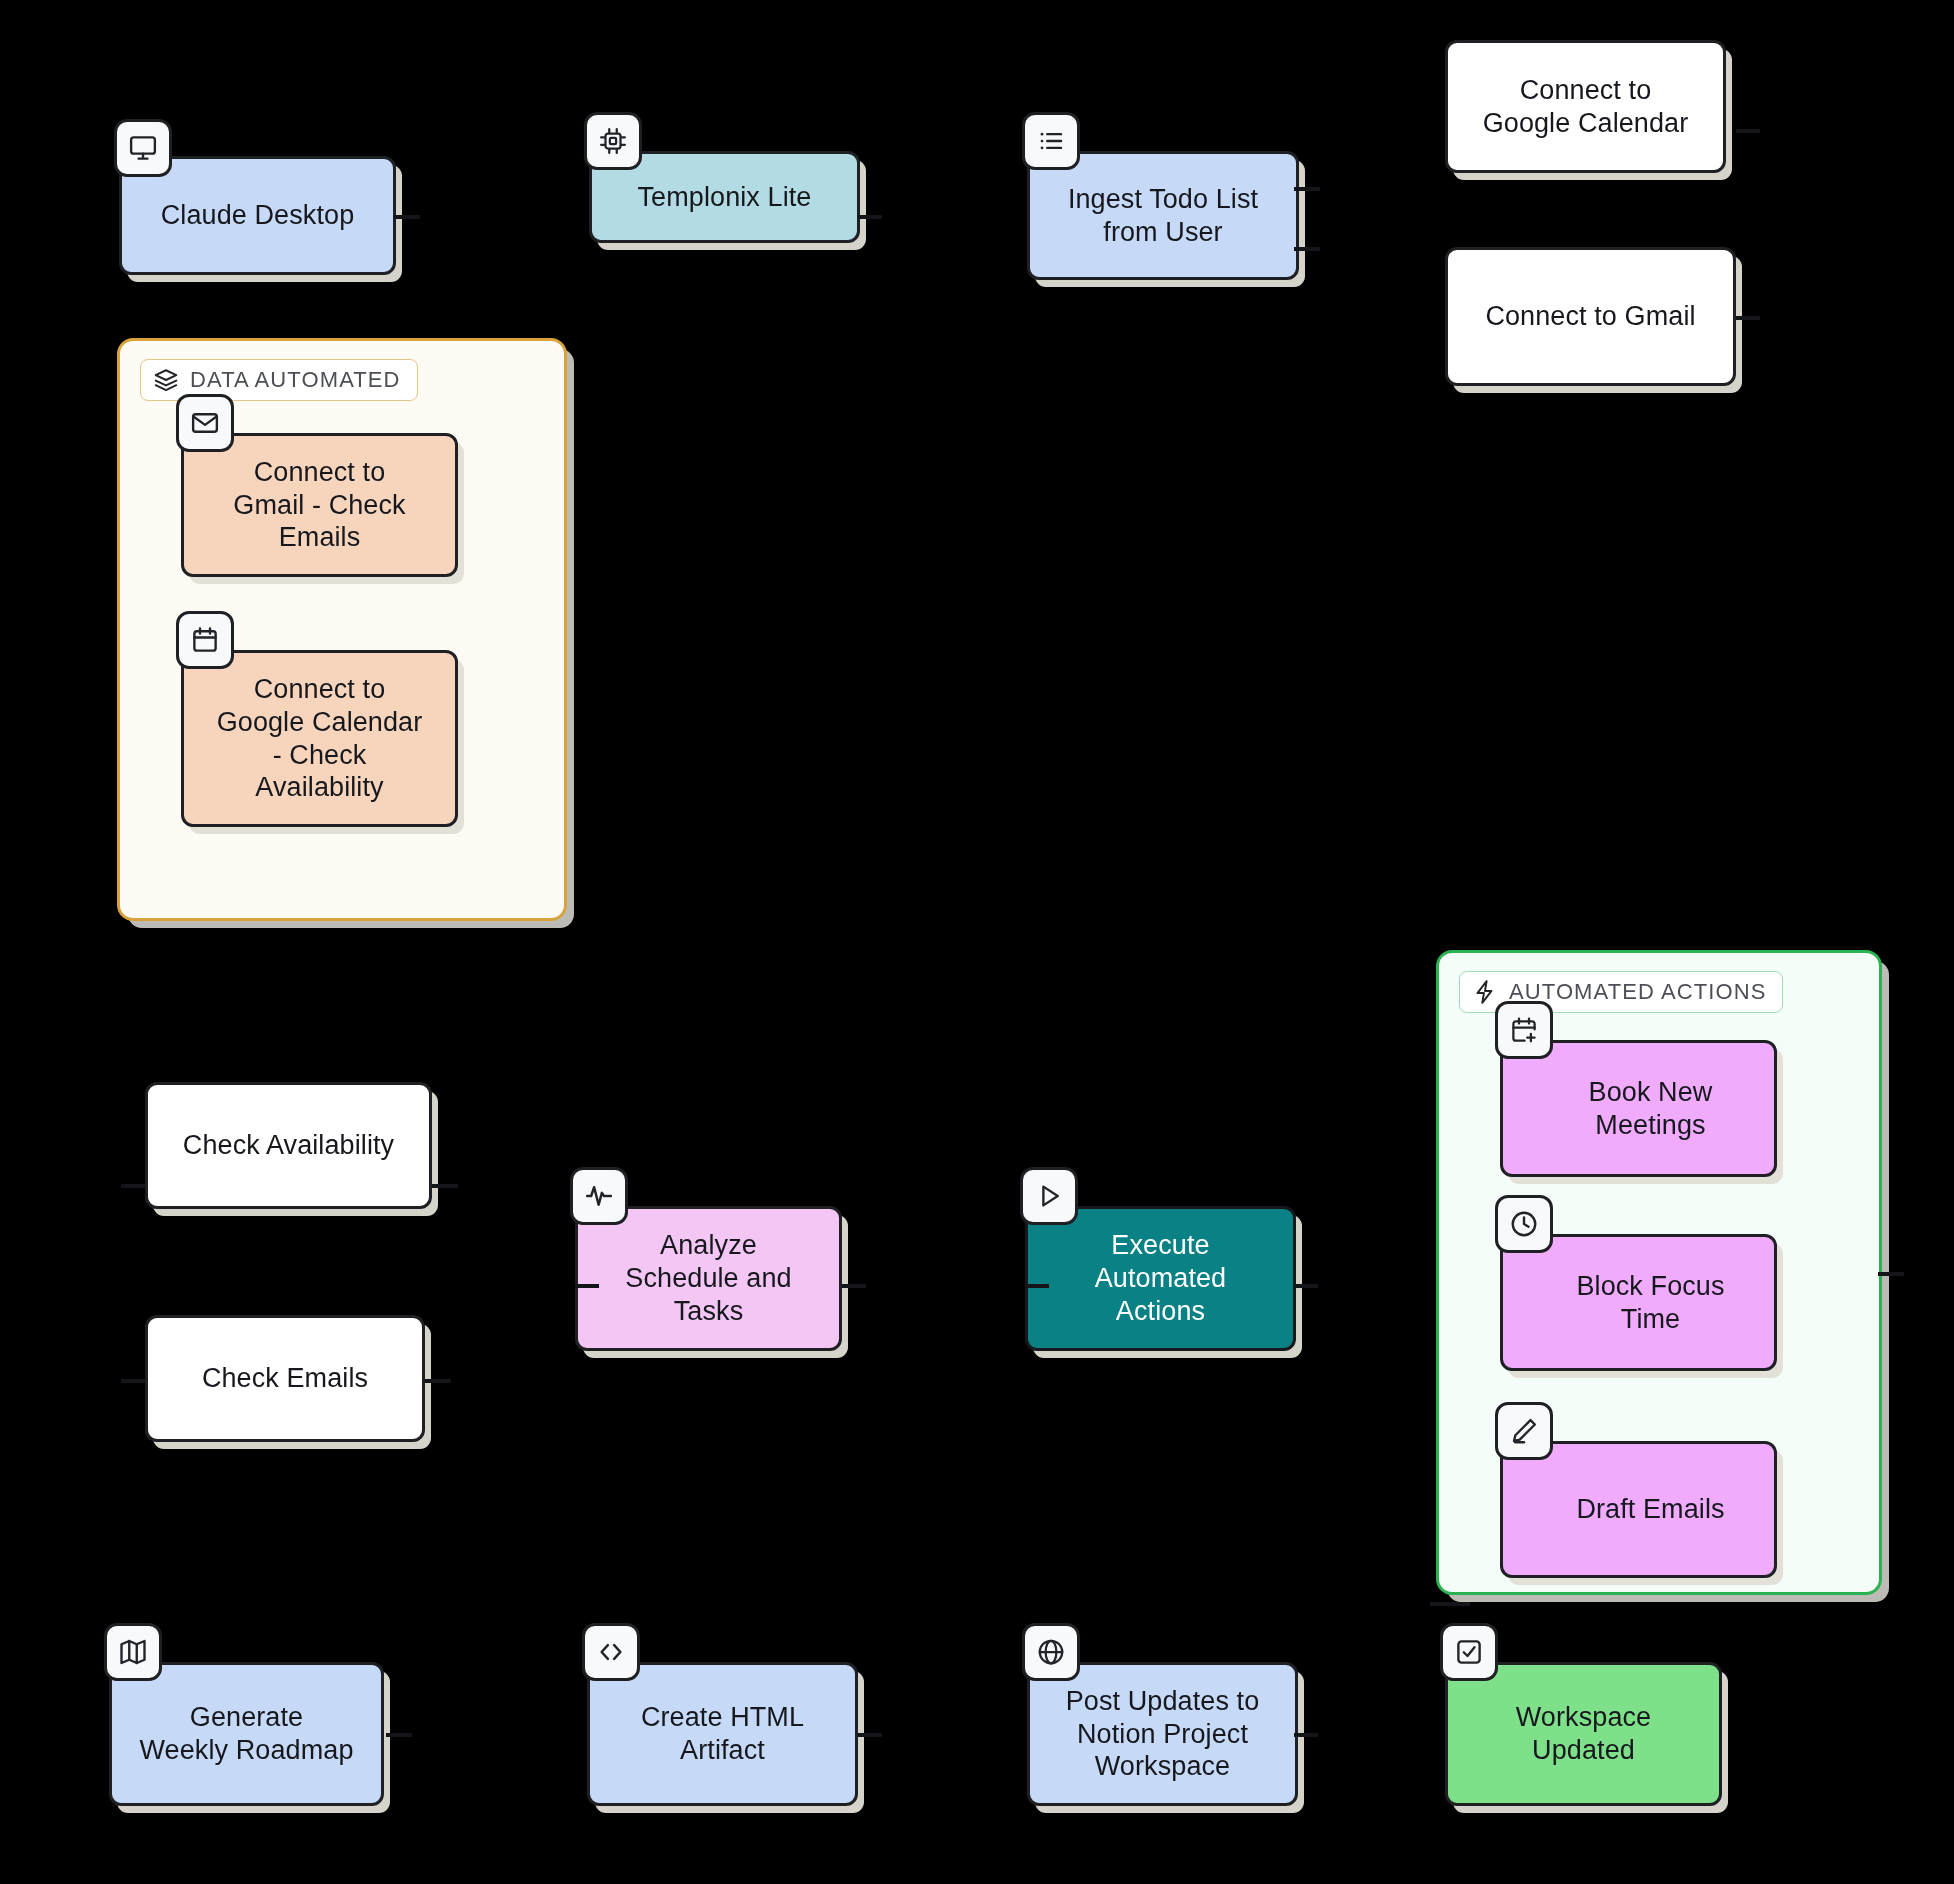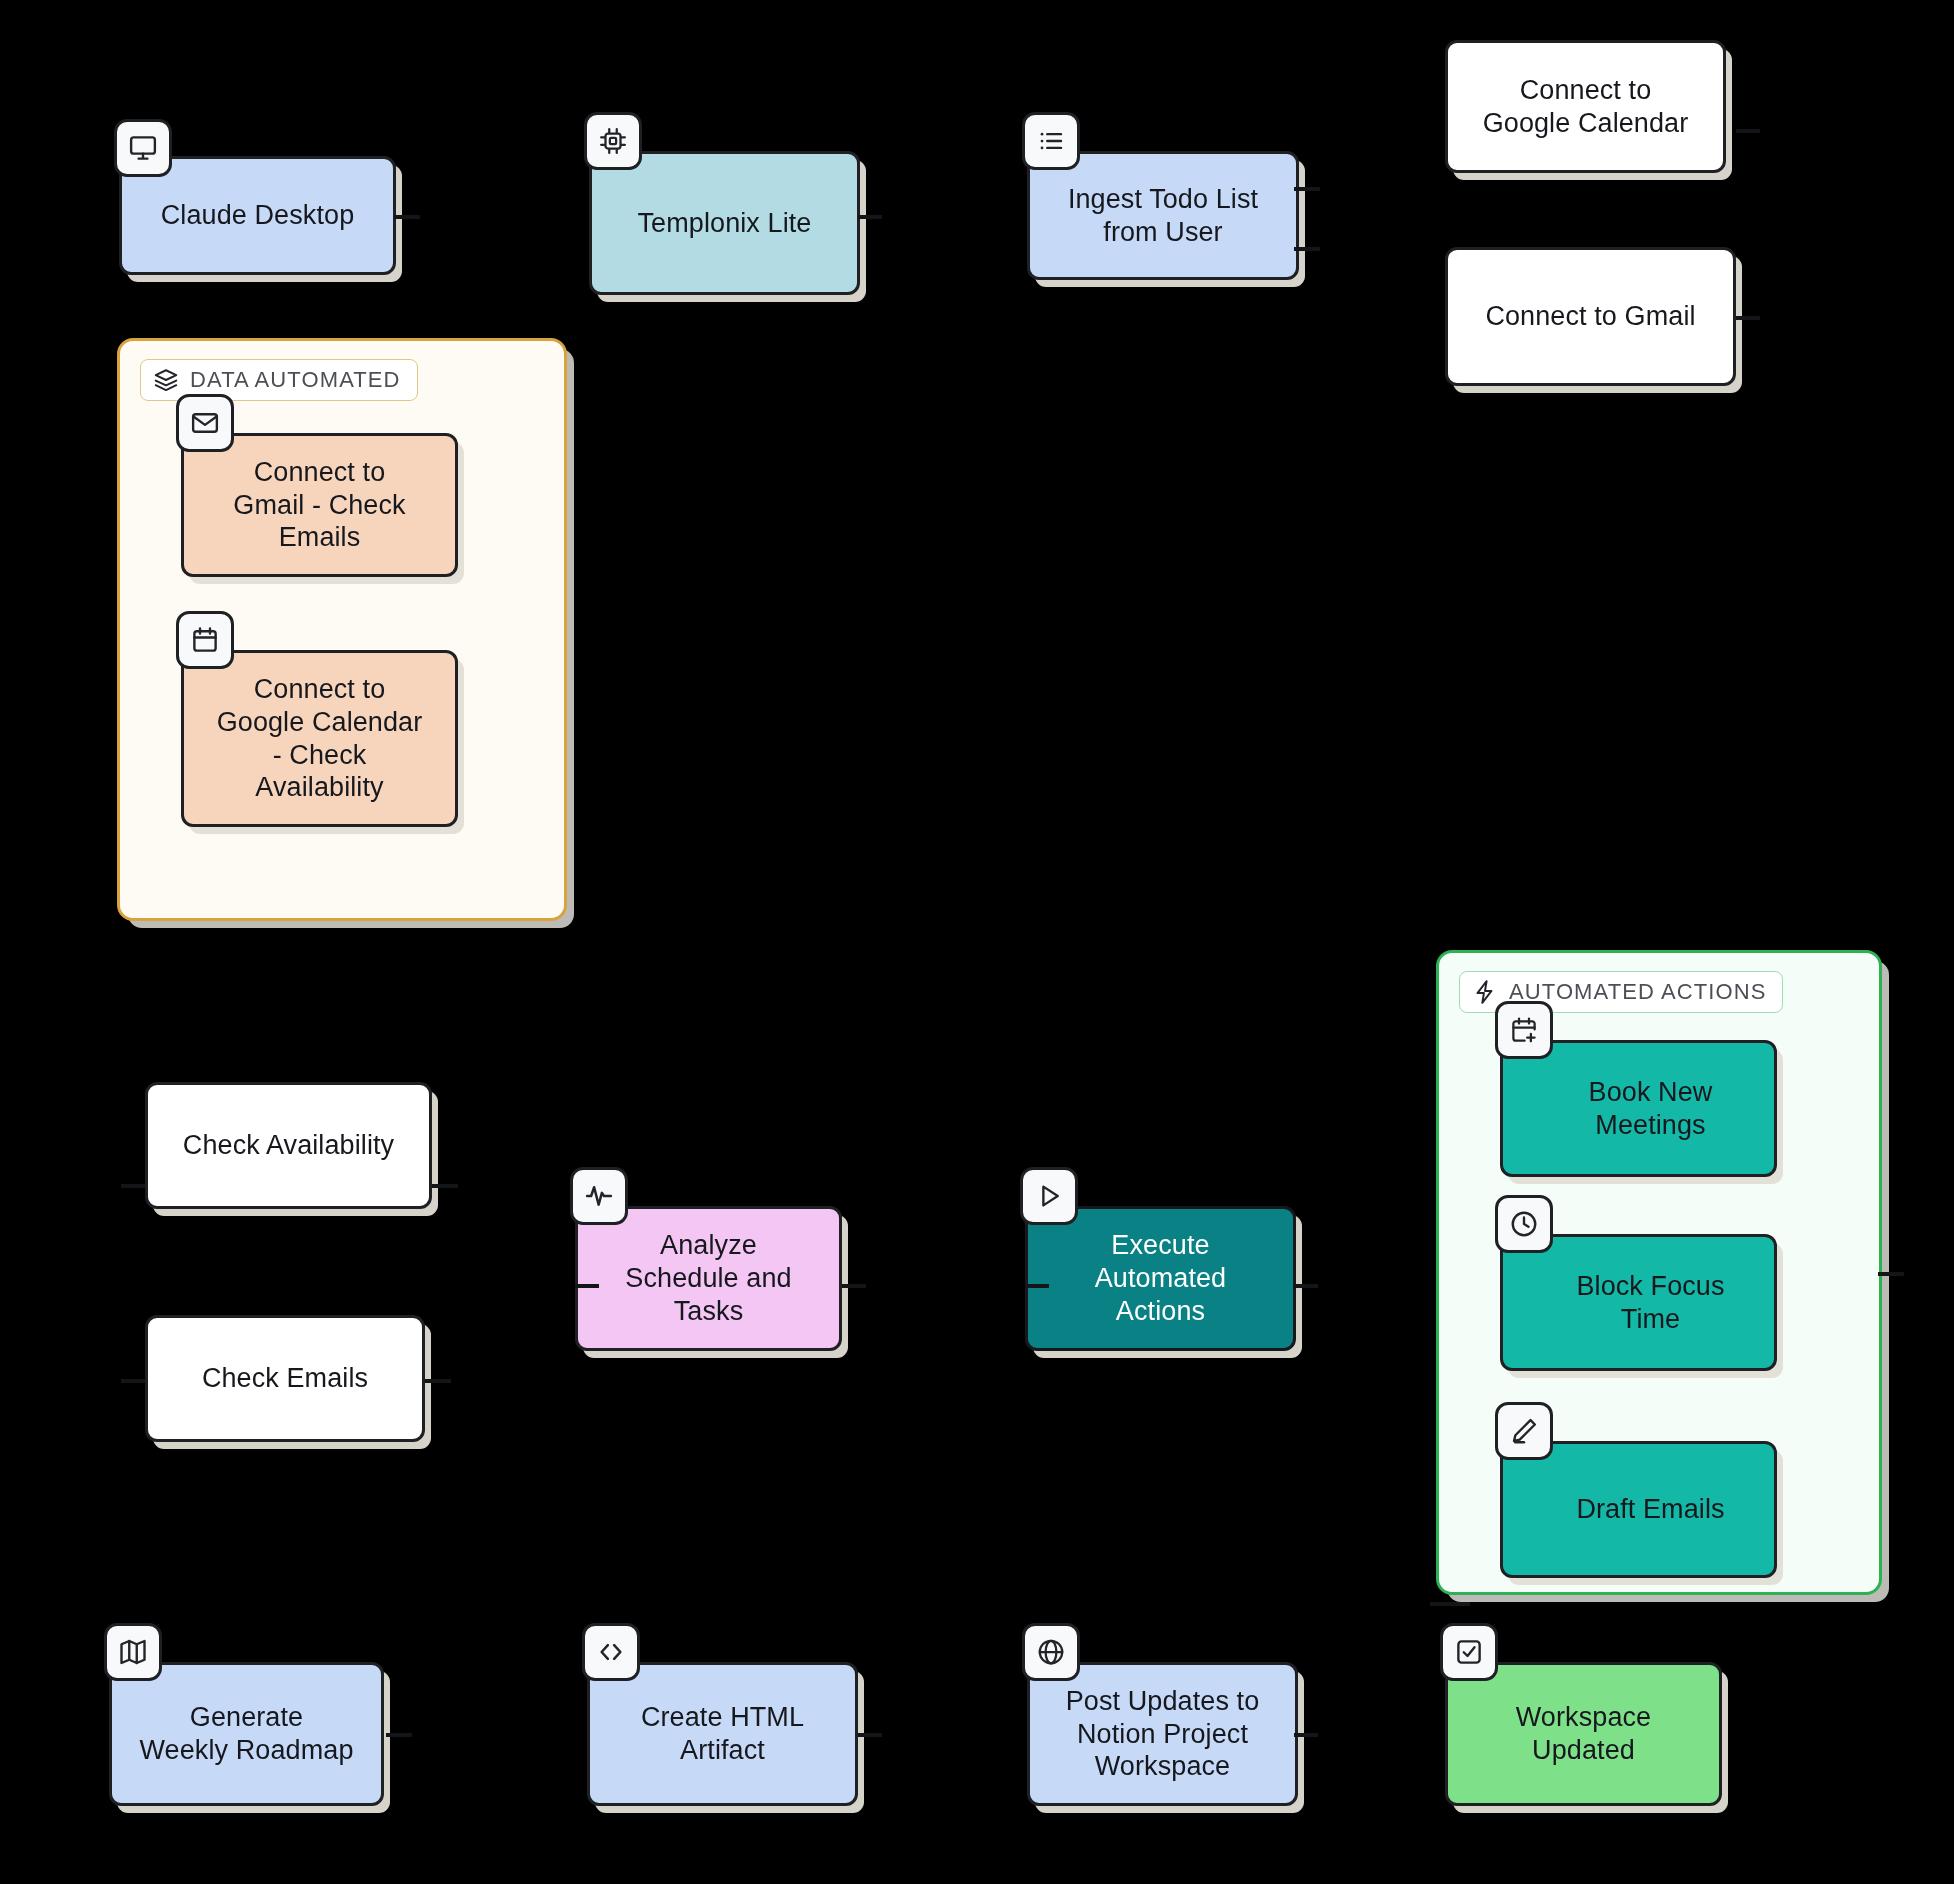--- a/index.html
+++ b/index.html
@@ -20,21 +20,21 @@
     padding:6px 12px;
   }
   .node span{display:block;}
 
   .n-blue   {background:#c6d9f7;}
   .n-teallt {background:#b2dbe3;}
   .n-white  {background:#ffffff;}
   .n-peach  {background:#f7d5bd;}
   .n-pink   {background:#f4c6f4;}
   .n-teal   {background:#0a8184;color:#ffffff;border-color:#16181d;}
-  .n-mint   {background:#14b8a6;padding-left:36px;}
+  .n-mint   {background:#f0abfc;padding-left:36px;}
   .n-green  {background:#7fe08a;}
 
   
   .badge{
     position:absolute;width:52px;height:52px;
     background:#f8f9fb;border:3.5px solid #1f2024;border-radius:13px;
     display:flex;align-items:center;justify-content:center;
     z-index:6;
   }
   .badge svg{width:30px;height:30px;display:block;}
@@ -113,21 +113,21 @@
   <div class="node n-blue" style="left:119px;top:156px;width:277px;height:119px;">
     <div class="badge" style="left:-8px;top:-40px;">
       <svg viewBox="0 0 24 24" fill="none" stroke="#22242a" stroke-width="1.9" stroke-linecap="round" stroke-linejoin="round">
         <rect x="2.5" y="3.5" width="19" height="13" rx="2"></rect>
           <path d="M8.5 20.5h7M12 16.5v4"></path>
       </svg>
     </div>
     <span>Claude Desktop</span>
   </div>
 
-  <div class="node n-teallt" style="left:589px;top:151px;width:271px;height:144px;">
+  <div class="node n-teallt" style="left:589px;top:151px;width:271px;height:92px;">
     <div class="badge" style="left:-8px;top:-42px;">
       <svg viewBox="0 0 24 24" fill="none" stroke="#22242a" stroke-width="1.8" stroke-linecap="round" stroke-linejoin="round">
         <rect x="6" y="6" width="12" height="12" rx="2"></rect>
           <rect x="9.5" y="9.5" width="5" height="5" rx="1"></rect>
         <path d="M9 2.5v3M15 2.5v3M9 18.5v3M15 18.5v3M2.5 9h3M2.5 15h3M18.5 9h3M18.5 15h3"></path>
       </svg>
     </div>
     <span>Templonix Lite</span>
   </div>
 

